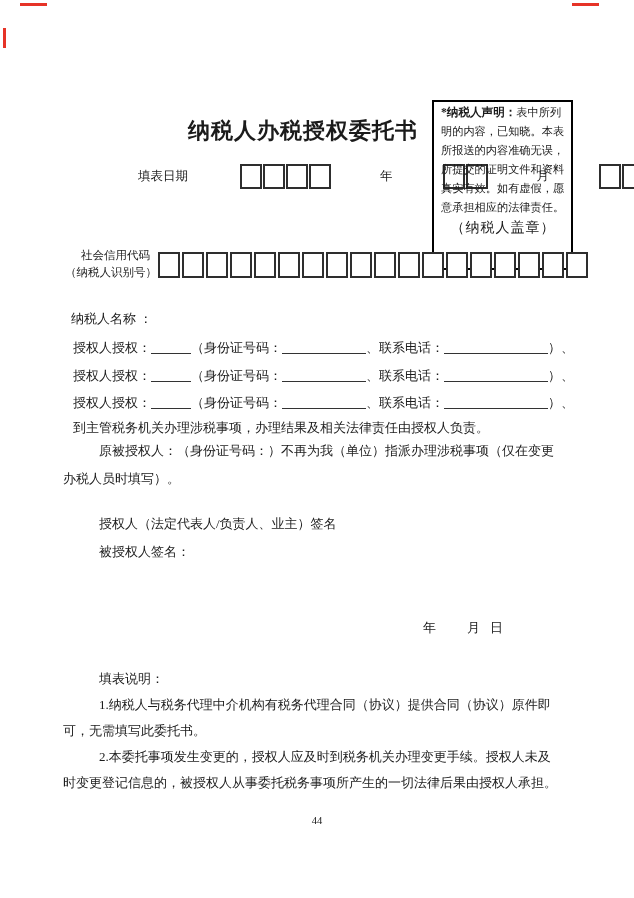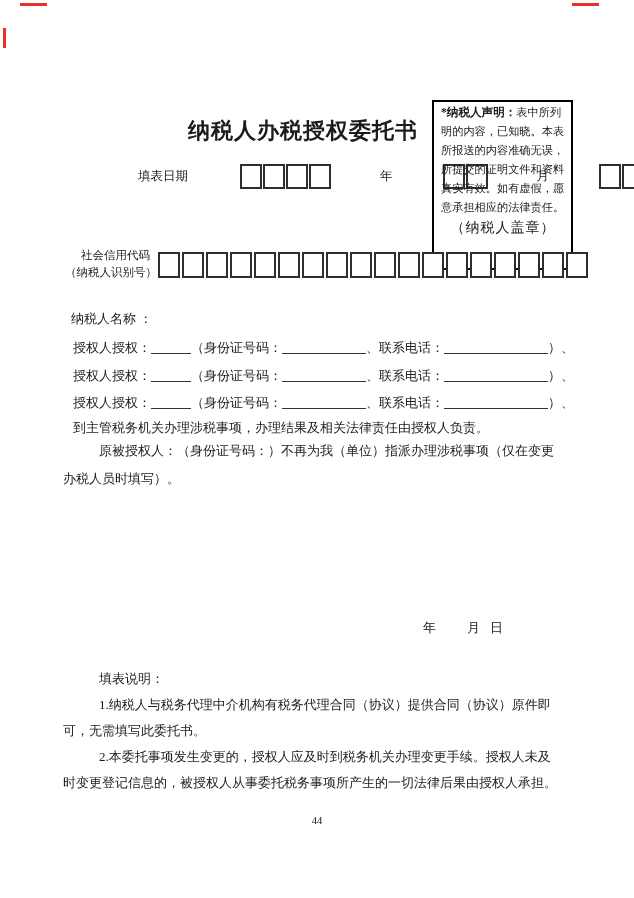--- a/index.html
+++ b/index.html
@@ -130,20 +130,24 @@
     <div class="row"><span>授权人授权：</span><span class="blank u1"></span><span>（身份证号码：</span><span class="blank u2"></span><span>、联系电话：</span><span class="blank u3"></span><span>）、</span></div>
   </div>
 
   <div class="abs followup">到主管税务机关办理涉税事项，办理结果及相关法律责任由授权人负责。</div>
 
   <div class="abs change-note">
     <div class="ind">原被授权人：（身份证号码：）不再为我（单位）指派办理涉税事项（仅在变更</div>
     <div class="cont">办税人员时填写）。</div>
   </div>
 
+  <div class="abs sig">
+    <div>授权人（法定代表人/负责人、业主）签名</div>
+    <div>被授权人签名：</div>
+  </div>
 
   <span class="abs ymd ymd-y">年</span>
   <span class="abs ymd ymd-m">月</span>
   <span class="abs ymd ymd-d">日</span>
 
   <div class="abs instr">
     <div class="ind">填表说明：</div>
     <div class="ind">1.纳税人与税务代理中介机构有税务代理合同（协议）提供合同（协议）原件即</div>
     <div class="cont">可，无需填写此委托书。</div>
     <div class="ind">2.本委托事项发生变更的，授权人应及时到税务机关办理变更手续。授权人未及</div>

